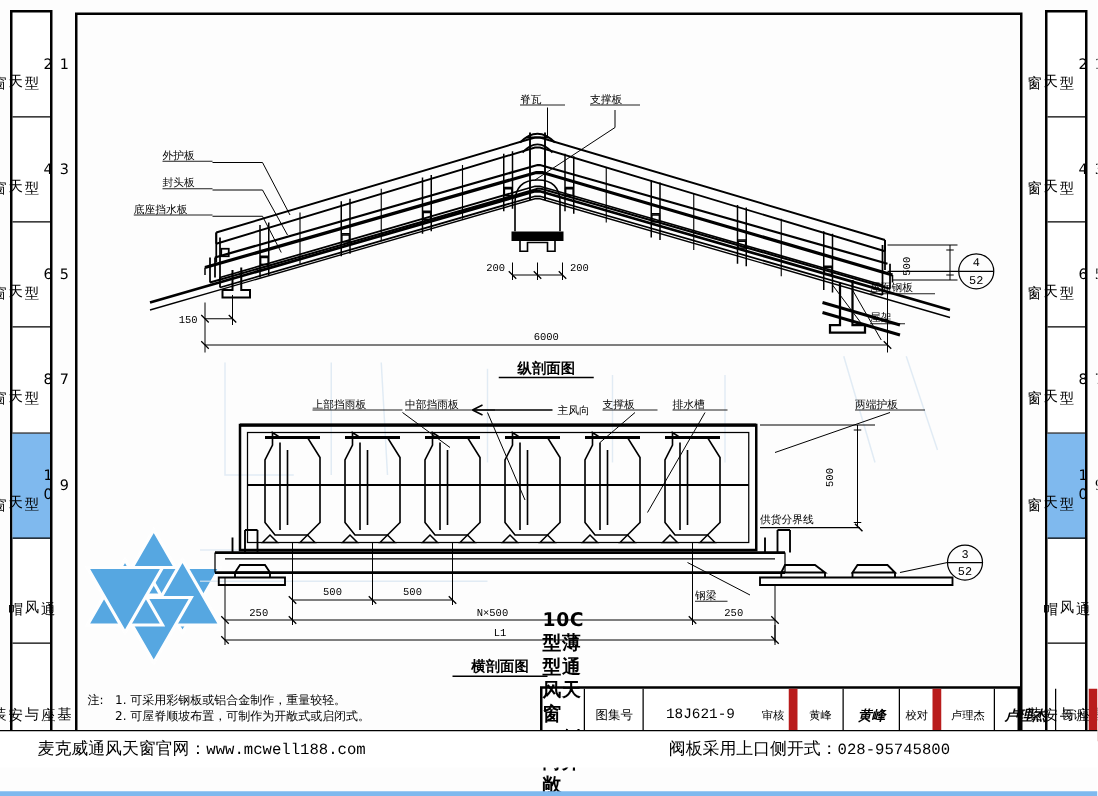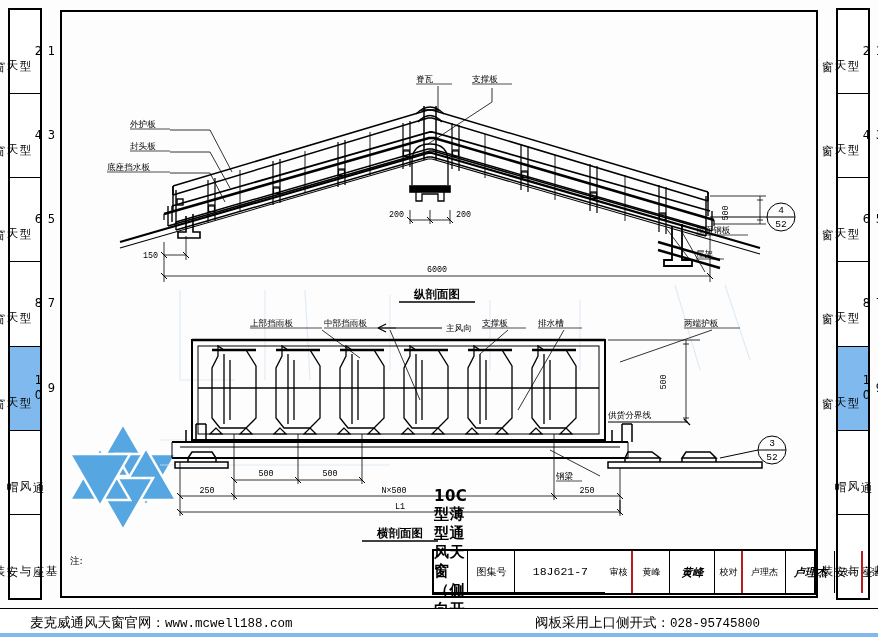--- a/index.html
+++ b/index.html
@@ -43,40 +43,40 @@
   .tb-title{flex:1;display:flex;align-items:center;justify-content:center;
             font-size:15px;font-weight:bold;letter-spacing:.5px;
             font-family:"DejaVu Sans","Liberation Sans",sans-serif;
             border-right:1.6px solid #000;}
   .tb-k{width:46px;display:flex;align-items:center;justify-content:center;
         font-size:10px;border-right:1.6px solid #000;
         font-family:Liberation Serif, serif;}
   .tb-v{width:90px;display:flex;align-items:center;justify-content:center;
         font-size:11.5px;font-family:"Liberation Mono","DejaVu Sans Mono",monospace;}
   .sig-lbl{display:flex;align-items:center;justify-content:center;
-           font-size:9px;border-right:2px solid #b91c1c;padding:0 1px;
+           font-size:9px;border-right:7px solid #b91c1c;padding:0 1px;
            font-family:Liberation Serif, serif;}
   .sig-nm{display:flex;align-items:center;justify-content:center;
           font-size:9px;border-right:1px solid #000;padding:0 1px;
           font-family:"DejaVu Sans","Liberation Sans",sans-serif;}
   .sig-hw{display:flex;align-items:center;justify-content:center;
           font-size:11px;font-weight:bold;font-style:italic;
           border-right:1.6px solid #000;padding:0 1px;
           font-family:"DejaVu Sans","Liberation Sans",sans-serif;}
 
   
   #notes{position:absolute;left:70px;top:554px;width:352px;
          font-size:9.6px;line-height:13.2px;
          font-family:"DejaVu Sans","Liberation Sans",sans-serif;}
   #notes .nrow{display:flex;}
   #notes .nhead{width:22px;flex:none;}
   #notes .nlist div{white-space:nowrap;}
 
   
-  #footer{position:absolute;left:0;top:608px;width:878px;height:29px;
+  #footer{position:absolute;left:0;top:584px;width:878px;height:29px;
           border-top:1.5px solid #000;background:#fff;}
   #footer .fl{position:absolute;left:30px;top:5px;font-size:13.5px;}
   #footer .fr{position:absolute;left:535px;top:5px;font-size:13.5px;}
   #footer .cn{font-family:"DejaVu Sans","Liberation Sans",sans-serif;}
   #footer .en{font-family:"Liberation Mono","DejaVu Sans Mono",monospace;font-size:12.5px;}
   #footbar{position:absolute;left:0;top:633px;width:878px;height:4px;background:#7fb9ee;}
 
   
   text{font-family:"DejaVu Sans","Liberation Sans",sans-serif;fill:#000;}
   .lbl{font-size:8.6px;}
@@ -599,29 +599,31 @@
       <line x1="302" y1="531" x2="378" y2="531" stroke="#000" stroke-width="1.3"></line>
     </g>
 
   </svg>
   </div>
 
   <div id="notes">
     <div class="nrow">
       <div class="nhead">注:</div>
       <div class="nlist">
+        <div>1. 可采用彩钢板或铝合金制作，重量较轻。</div>
+        <div>2. 可屋脊顺坡布置，可制作为开敞式或启闭式。</div>
       </div>
     </div>
   </div>
 
   <div id="titleblock">
     <div class="tb-top">
       <div class="tb-title">10C型薄型通风天窗（侧向开敞式）</div>
       <div class="tb-k">图集号</div>
-      <div class="tb-v">18J621-7</div>
+      <div class="tb-v">18J621-9</div>
     </div>
     <div class="tb-bot">
       <div class="sig-lbl" style="width:24px">审核</div>
       <div class="sig-nm" style="width:34px">黄峰</div>
       <div class="sig-hw" style="width:42px">黄峰</div>
       <div class="sig-lbl" style="width:24px">校对</div>
       <div class="sig-nm" style="width:40px">卢理杰</div>
       <div class="sig-hw" style="width:46px">卢理杰</div>
       <div class="sig-lbl" style="width:24px">设计</div>
       <div class="sig-nm" style="width:40px">张朝辉</div>

